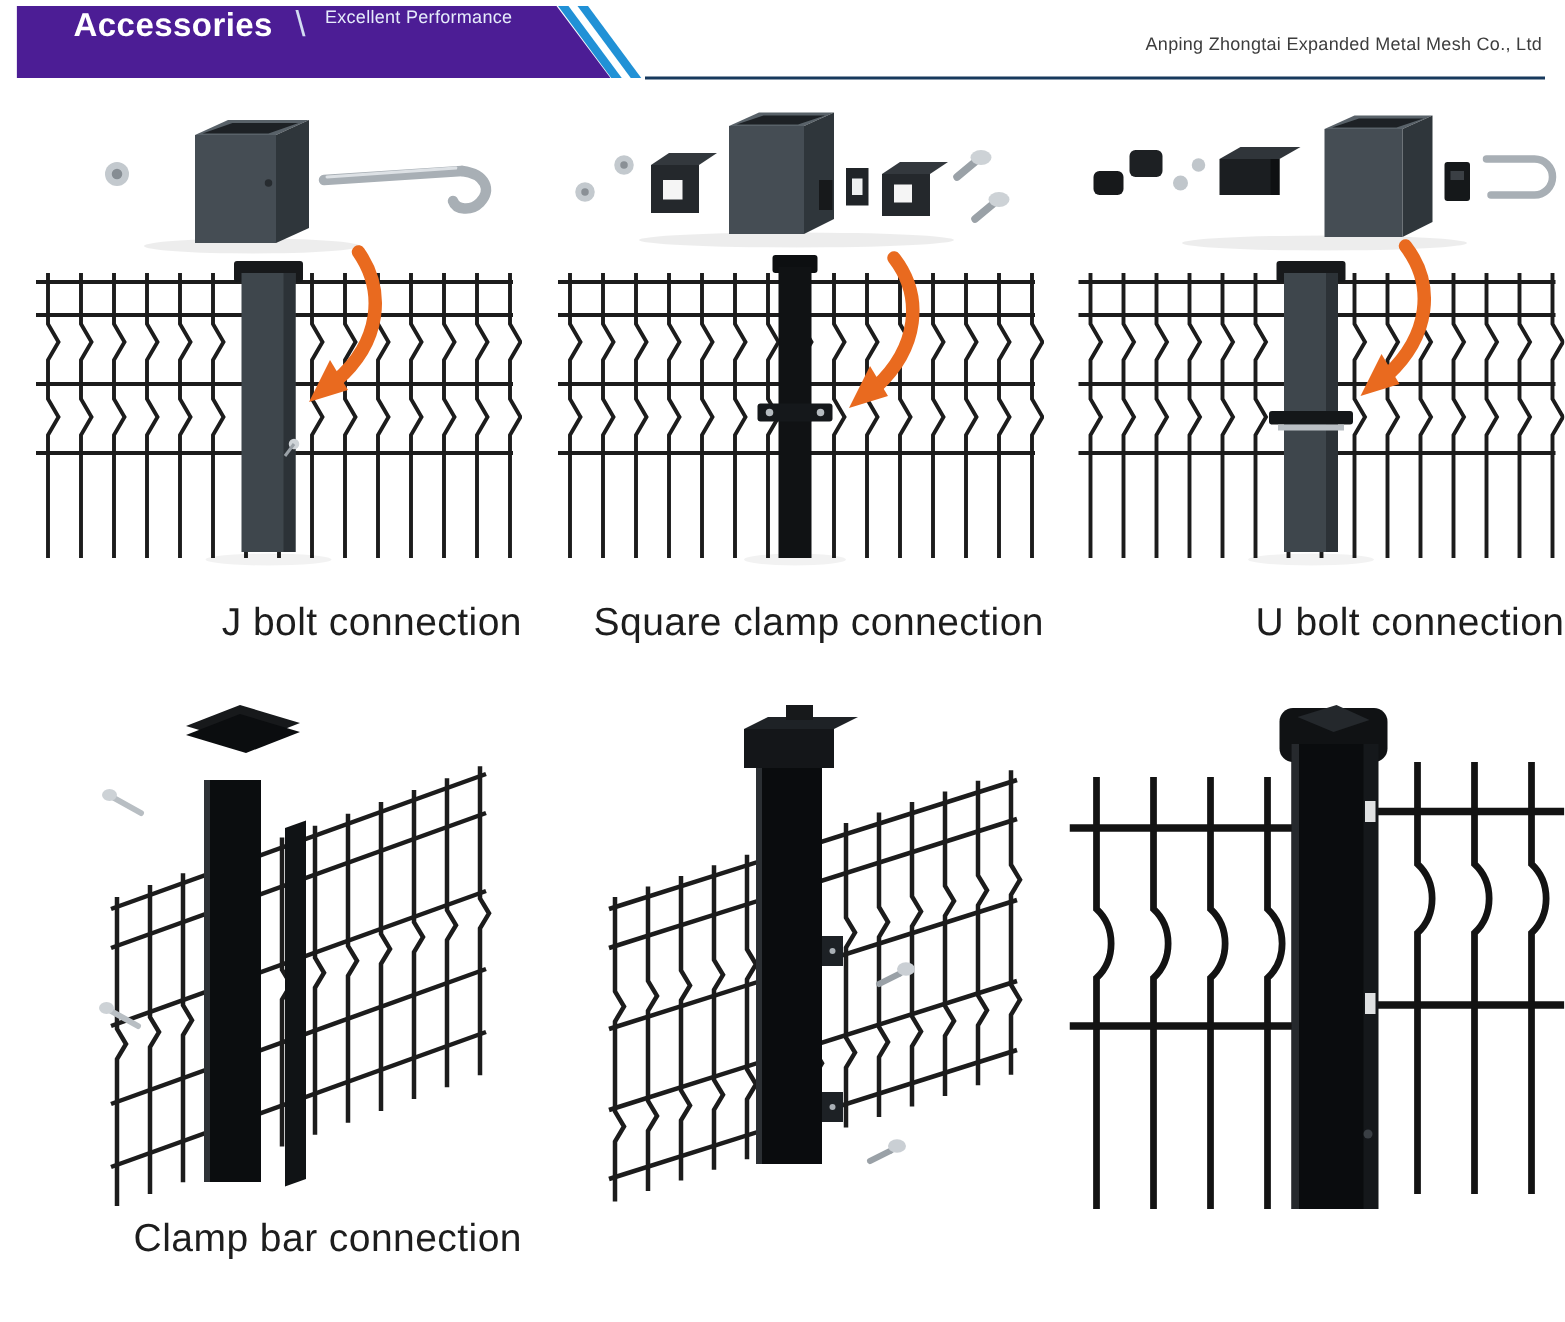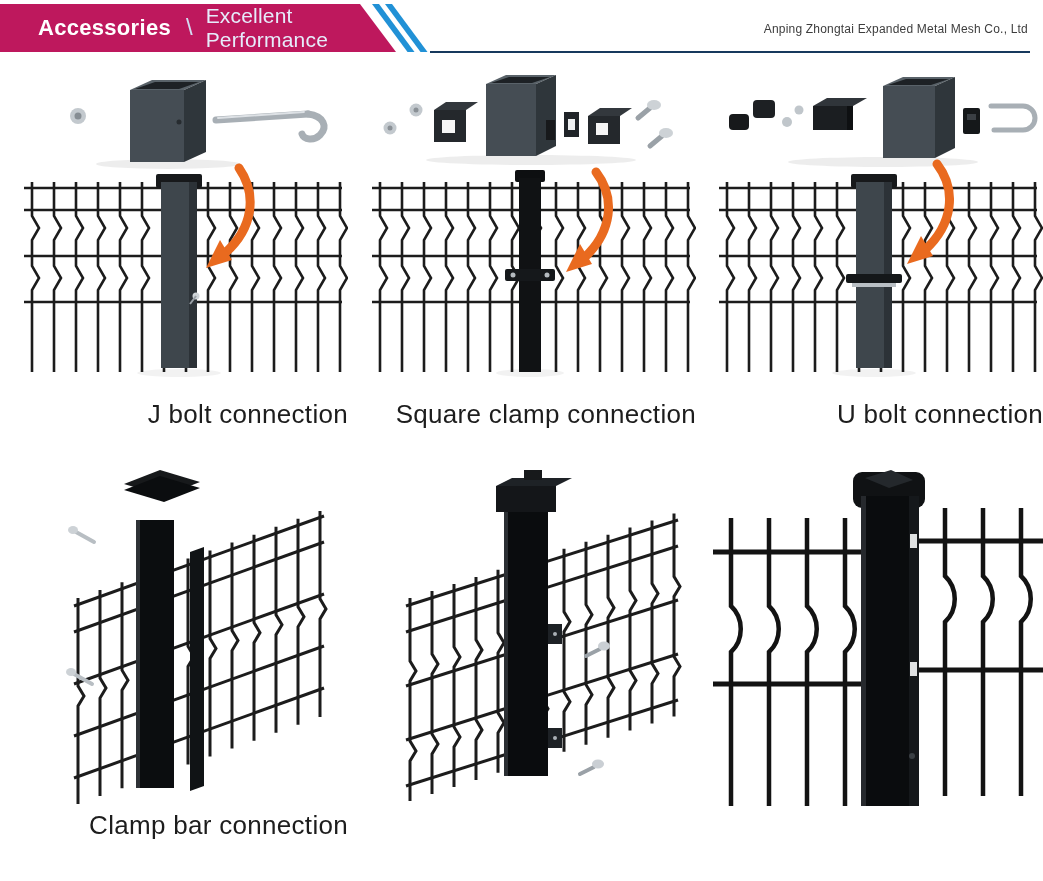--- a/index.html
+++ b/index.html
@@ -3,27 +3,27 @@
 <meta charset="utf-8">
 <style>
   html,body{margin:0;padding:0;}
   body{
     width:1043px;height:881px;background:#ffffff;position:relative;overflow:hidden;
     font-family:"Liberation Sans", sans-serif;
   }
   
   .header{position:absolute;top:0;left:0;width:1043px;height:56px;}
   .banner{
-    position:absolute;top:4px;left:0;width:402px;height:48px;background:#be185d;
+    position:absolute;top:4px;left:11px;width:402px;height:48px;background:#4c1d95;
     clip-path:polygon(0 0,360px 0,396px 100%,0 100%);
-    display:flex;align-items:center;color:#fff;
+    display:flex;color:#fff;
   }
   .banner .title{margin-left:38px;font-size:22px;font-weight:bold;letter-spacing:.3px;}
   .banner .divider{margin:0 13px 0 15px;font-size:24px;font-weight:300;color:#d3dcf2;transform:translateY(-1px);}
-  .banner .subtitle{font-size:21px;color:#e6ecfb;letter-spacing:.2px;}
+  .banner .subtitle{font-size:12px;color:#e6ecfb;letter-spacing:.2px;}
   .stripe{position:absolute;top:4px;width:7px;height:48px;background:#2191d6;transform:skewX(36.5deg);transform-origin:top left;}
   .stripe.s1{left:372px;}
   .stripe.s2{left:385px;}
   .rule{position:absolute;top:51px;left:430px;width:600px;height:2px;background:#17395d;}
   .company{position:absolute;top:22px;right:15px;font-size:12px;color:#3d3d3d;letter-spacing:.2px;}
   
   .grid{position:absolute;top:56px;left:0;width:1043px;display:grid;grid-template-columns:348px 348px 347px;}
   .cell{display:flex;flex-direction:column;align-items:flex-end;}
   .cell.row1{padding-top:14px;}
   .cell.row2{padding-top:26px;}

